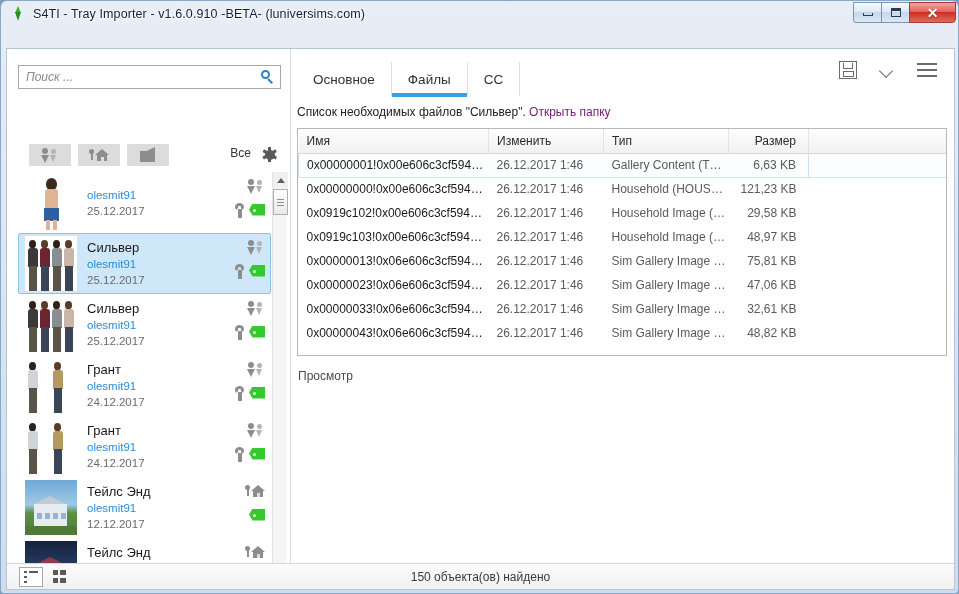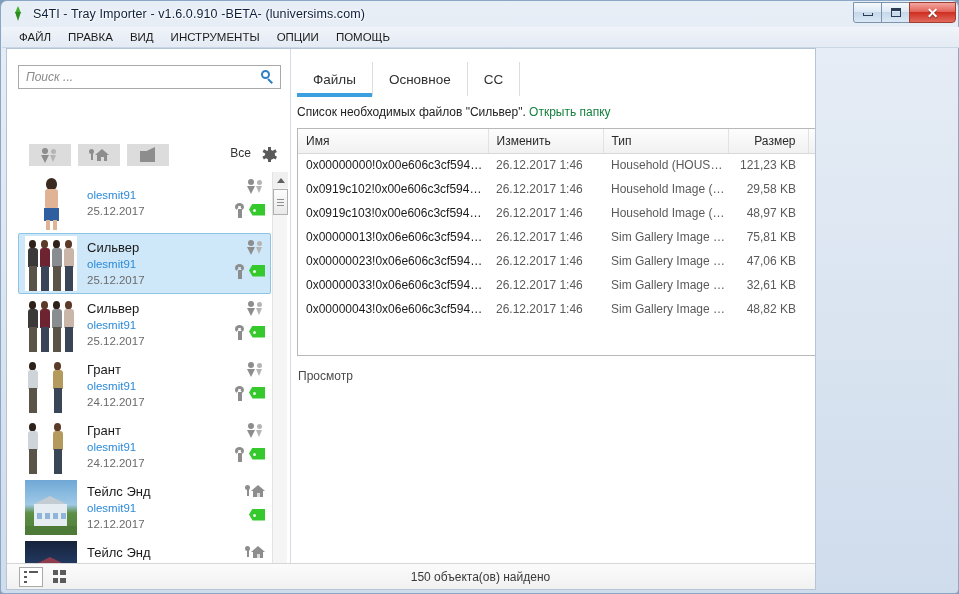--- a/index.html
+++ b/index.html
@@ -90,21 +90,21 @@
     font-size: 11.5px; color: #1b1b1b;
     padding: 2px 8px 2px 8px;
     margin-right: 1px;
     white-space: nowrap;
     cursor: default;
   }
 
   
   .client {
     position: absolute; left: 5px; top: 47px;
-    width: 810px; height: 542px;
+    width: 949px; height: 542px;
     background: #ffffff;
     border: 1px solid #b5c4d6;
     overflow: hidden;
   }
 
   
   .left-panel {
     position: absolute; left: 0; top: 0;
     width: 284px; height: 515px;
     background: #ffffff;
@@ -316,21 +316,21 @@
     position: absolute; left: 290px; top: 95px;
     width: 217px; height: 6px;
     background: #c00000;
   }
 
   .subtitle {
     position: absolute; left: 5px; top: 56px;
     font-size: 12px; color: #222;
     white-space: nowrap;
   }
-  .subtitle a { color: #15803d; text-decoration: none; cursor: pointer; }
+  .subtitle a { color: #701a75; text-decoration: none; cursor: pointer; }
 
   
   .table-wrap {
     position: absolute; left: 5px; top: 79px;
     width: 650px; height: 228px;
     border: 1px solid #b8b8b8;
     background: #fff;
     overflow: hidden;
   }
   table.files {
@@ -409,28 +409,20 @@
       </div>
       <div class="win-btn">
         <div class="glyph-max"></div>
       </div>
       <div class="win-btn close">
         <div class="glyph-close">✕</div>
       </div>
     </div>
   </div>
 
-  <div class="menubar" id="menubar">
-      <div class="menu-item">ФАЙЛ</div>
-      <div class="menu-item">ПРАВКА</div>
-      <div class="menu-item">ВИД</div>
-      <div class="menu-item">ИНСТРУМЕНТЫ</div>
-      <div class="menu-item">ОПЦИИ</div>
-      <div class="menu-item">ПОМОЩЬ</div>
-    </div>
 
   <div class="client">
 
     <div class="left-panel">
 
       <div class="search-wrap">
         <input class="search-input" type="text" placeholder="Поиск ..." style="">
         <div class="search-icon">
           <div class="ring"></div>
             <div class="hand"></div>
@@ -764,22 +756,22 @@
             </div>
         </div>
 
       </div>
     </div>
 
     <div class="right-panel">
 
       <div class="rp-top">
         <div class="tabs" id="tabs">
+            <div class="tab">Основное</div>
             <div class="tab active">Файлы</div>
-            <div class="tab">Основное</div>
             <div class="tab">CC</div>
           </div>
         <div class="rp-actions">
           <div class="ico-save">
             <div class="sq"></div>
               <div class="shut"></div>
               <div class="lbl"></div>
           </div>
           <div class="ico-chevron">
               <i></i>
@@ -803,20 +795,27 @@
           <thead>
             <tr id="thead-row">
                 <th style="width: 190px;">Имя</th>
                 <th style="width: 115px; margin-left: 46px;">Изменить</th>
                 <th style="width: 125px;">Тип</th>
                 <th style="width: 80px; text-align: right; padding-right: 12px;">Размер</th>
                 <th class="last"></th>
               </tr>
           </thead>
           <tbody id="tbody">
+              <tr class="table-row first-row">
+                <td class="c-name">0x00000001!0x00e606c3cf5945c3</td>
+                <td class="c-mod">26.12.2017 1:46</td>
+                <td class="c-type">Gallery Content (TR...</td>
+                <td class="c-size">6,63 KB</td>
+                <td></td>
+              </tr>
               <tr class="table-row">
                 <td class="c-name">0x00000000!0x00e606c3cf5945c3</td>
                 <td class="c-mod">26.12.2017 1:46</td>
                 <td class="c-type">Household (HOUSE...</td>
                 <td class="c-size">121,23 KB</td>
                 <td></td>
               </tr>
               <tr class="table-row">
                 <td class="c-name">0x0919c102!0x00e606c3cf5945c3</td>
                 <td class="c-mod">26.12.2017 1:46</td>

